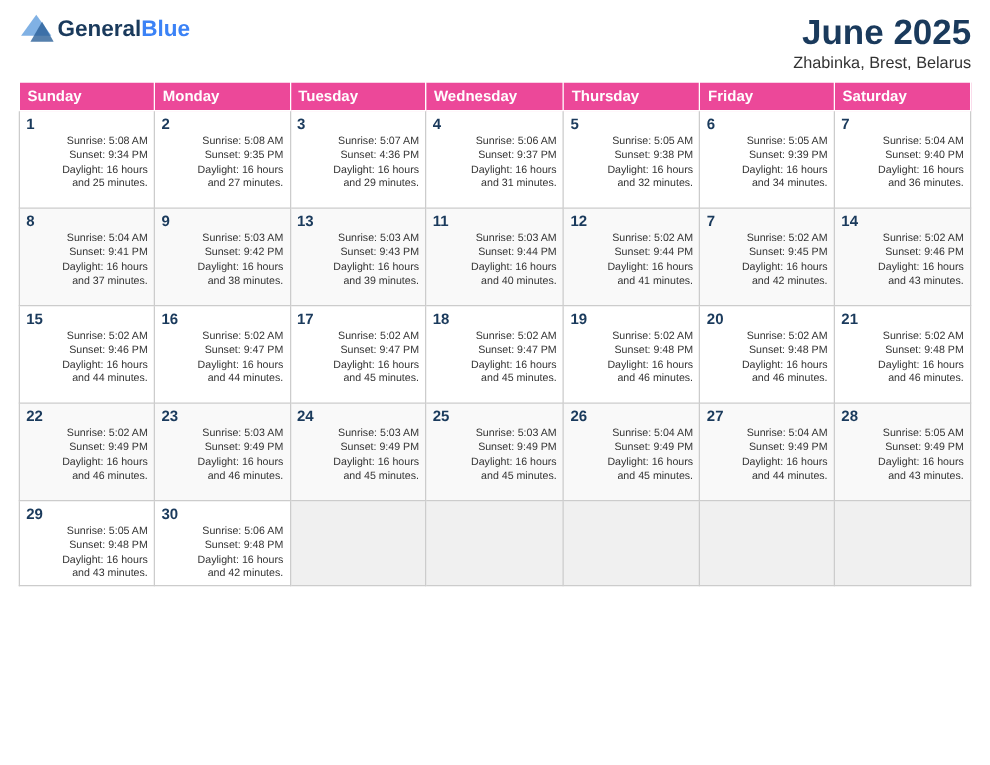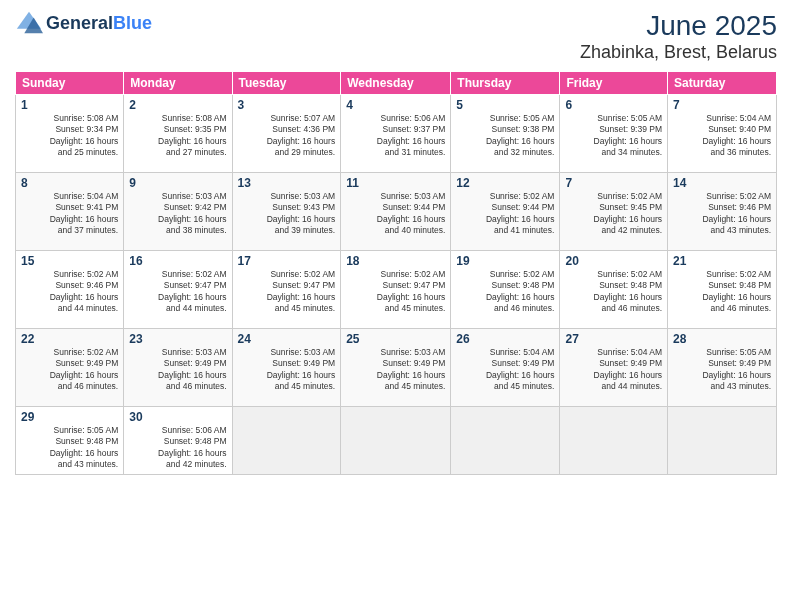--- a/index.html
+++ b/index.html
@@ -37,25 +37,25 @@
     .logo-icon {
       width: 28px;
       height: 28px;
       margin-right: 3px;
     }
     .title-block {
       text-align: right;
     }
     .main-title {
       font-size: 28px;
-      font-weight: normal;
+      font-weight: bold;
       color: #1a3a5c;
     }
     .subtitle {
-      font-size: 18px;
+      font-size: 13px;
       color: #333;
     }
     .calendar {
       width: 100%;
       border-collapse: collapse;
     }
     .calendar th {
       background: #ec4899;
       color: #fff;
       font-size: 12px;

